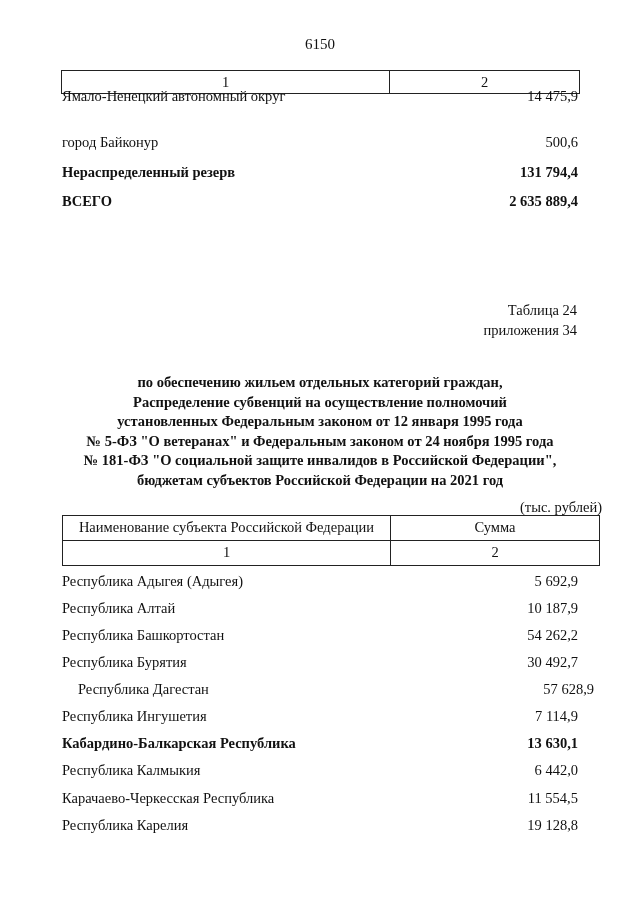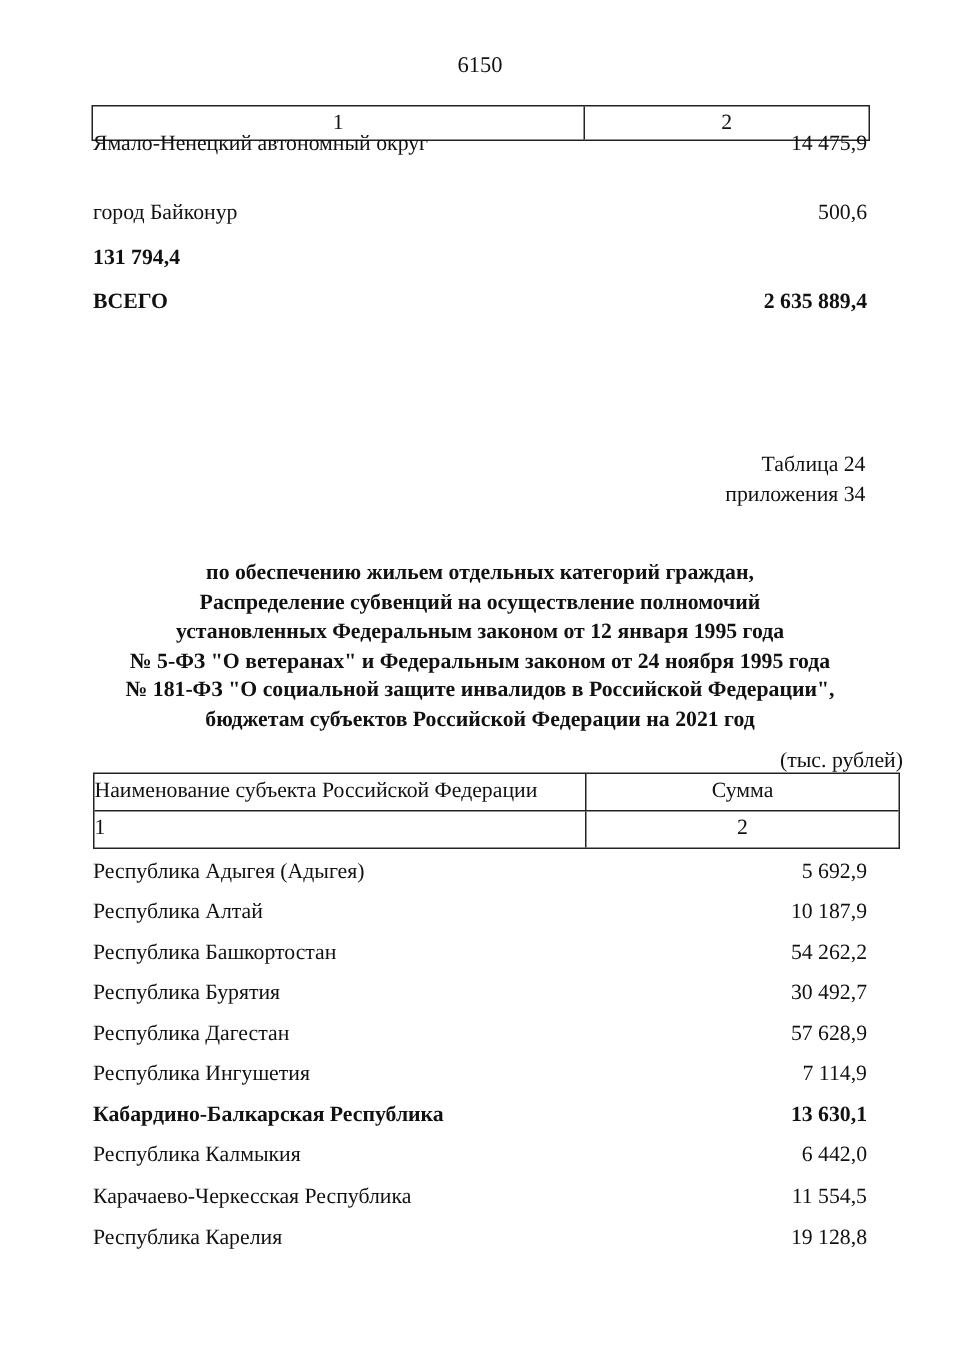--- a/index.html
+++ b/index.html
@@ -86,21 +86,21 @@
       box-sizing: border-box;
     }
     .head-table .hrow {
       display: flex;
       height: 24px;
     }
     .head-table .hrow + .hrow { border-top: 1px solid #222; }
     .head-table .h1 {
       width: 327px;
       border-right: 1px solid #222;
-      text-align: left;
+      text-align: center;
       line-height: 23px;
       white-space: nowrap;
     }
     .head-table .h2 {
       flex: 1;
       text-align: center;
       line-height: 23px;
     }
     .data-row {
       position: absolute;
@@ -123,20 +123,21 @@
 
 <div class="row" style="top:88px;">
   <span>Ямало-Ненецкий автономный округ</span>
   <span>14 475,9</span>
 </div>
 <div class="row" style="top:134px;">
   <span>город Байконур</span>
   <span>500,6</span>
 </div>
 <div class="row bold" style="top:164px;">
+  <span>Нераспределенный резерв</span>
   <span>131 794,4</span>
 </div>
 <div class="row bold" style="top:193px;">
   <span>ВСЕГО</span>
   <span>2 635 889,4</span>
 </div>
 
 <div class="right-note" style="top:302px;">Таблица 24</div>
 <div class="right-note" style="top:322px;">приложения 34</div>
 
@@ -171,21 +172,21 @@
   <span>10 187,9</span>
 </div>
 <div class="data-row" style="top:627px;">
   <span>Республика Башкортостан</span>
   <span>54 262,2</span>
 </div>
 <div class="data-row" style="top:654px;">
   <span>Республика Бурятия</span>
   <span>30 492,7</span>
 </div>
-<div class="data-row" style="top:681px;">
+<div class="data-row" style="top:681px;margin-left:16px;">
   <span>Республика Дагестан</span>
   <span>57 628,9</span>
 </div>
 <div class="data-row" style="top:708px;">
   <span>Республика Ингушетия</span>
   <span>7 114,9</span>
 </div>
 <div class="data-row" style="top:735px;font-weight:bold;">
   <span>Кабардино-Балкарская Республика</span>
   <span>13 630,1</span>

